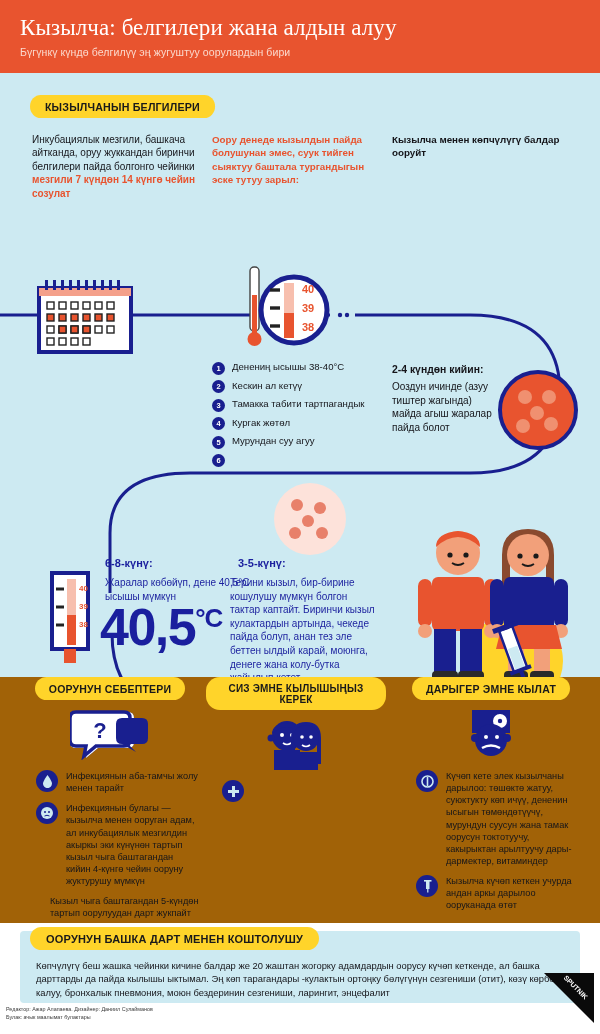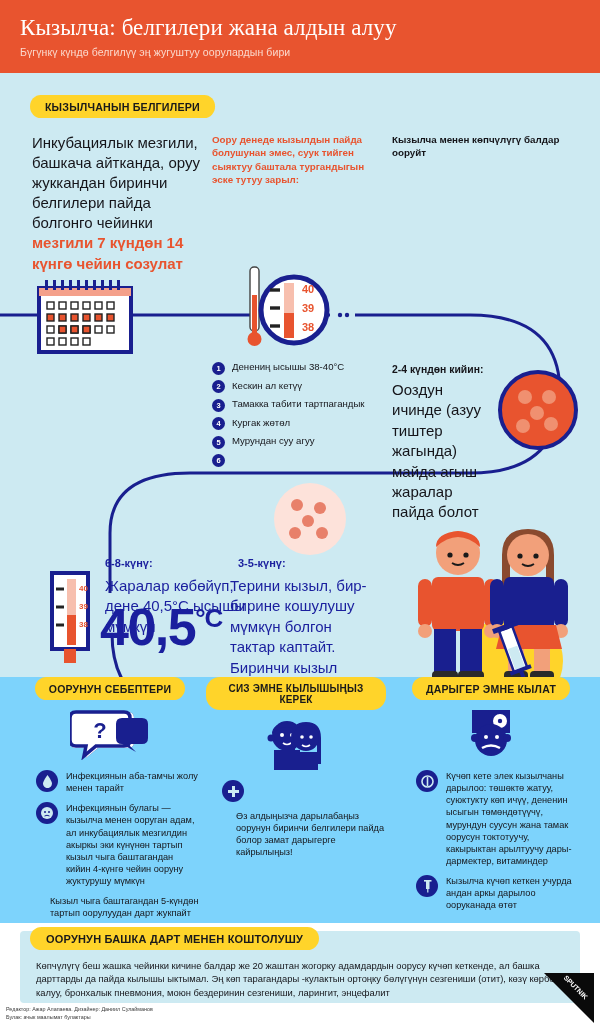--- a/index.html
+++ b/index.html
@@ -53,21 +53,21 @@
     font-size: 11.5px;
     font-weight: 700;
     letter-spacing: .2px;
     font-stretch: condensed;
     transform: scaleX(.93);
     transform-origin: left center;
   }
 
   .abs { position: absolute; }
 
-  .tx { font-size: 15px; line-height: 1.34; color: #15151a; }
+  .tx { font-size: 10px; line-height: 1.34; color: #15151a; }
   .tx.red { color: #e8542f; font-weight: 600; }
   .tx.blue { color: #1a1f9e; }
   .tx.blue-b { color: #1a1f9e; font-weight: 700; font-size: 11px; }
   .tx.dark-b { color: #15151a; font-weight: 700; }
 
   
   .numlist { list-style: none; }
   .numlist li {
     display: flex;
     align-items: flex-start;
@@ -93,21 +93,21 @@
     font-weight: 800;
     color: #1a1f9e;
     letter-spacing: -1.5px;
     line-height: 1;
   }
   .bigtemp sup { font-size: 26px; vertical-align: super; letter-spacing:-1px;}
 
   
   .cols {
     position: relative;
-    background: #7dd3fc;
+    background: #a16207;
     padding-top: 10px;
     height: 246px;
   }
   .col { position: absolute; top: 0; }
   .col .pill { font-size: 10.5px; padding: 6px 14px 5px 14px;}
   .bullet-row { display: flex; align-items: flex-start; margin-bottom: 8px; padding-left: 16px; }
   .bullet-ic {
     flex: 0 0 auto;
     width: 22px; height: 22px; border-radius: 50%;
     background: #191f8f;
@@ -433,21 +433,20 @@
         </svg>
       </div>
       <div style="margin-top:6px;">
         <div class="bullet-row">
           <span class="bullet-ic">
             <svg width="13" height="13" viewBox="0 0 13 13">
                 <path d="M5,1 H8 V5 H12 V8 H8 V12 H5 V8 H1 V5 H5 Z" fill="#cdeaf2"></path>
               </svg>
           </span>
         </div>
-        <div class="plain-tx">Өз алдыңызча дарылабаңыз оорунун биринчи белгилери пайда болор замат дарыгерге кайрылыңыз!</div>
       </div>
     </div>
 
     <div class="col" style="left:400px; width:182px;">
       <div style="text-align:center;">
         <span class="pill" style="transform:none;">ДАРЫГЕР ЭМНЕ КЫЛАТ</span>
       </div>
       <div style="text-align:center; margin-top:8px;">
         <svg width="66" height="52" viewBox="0 0 66 52">
           <rect x="14" y="2" width="38" height="18" fill="#191f8f"></rect>

